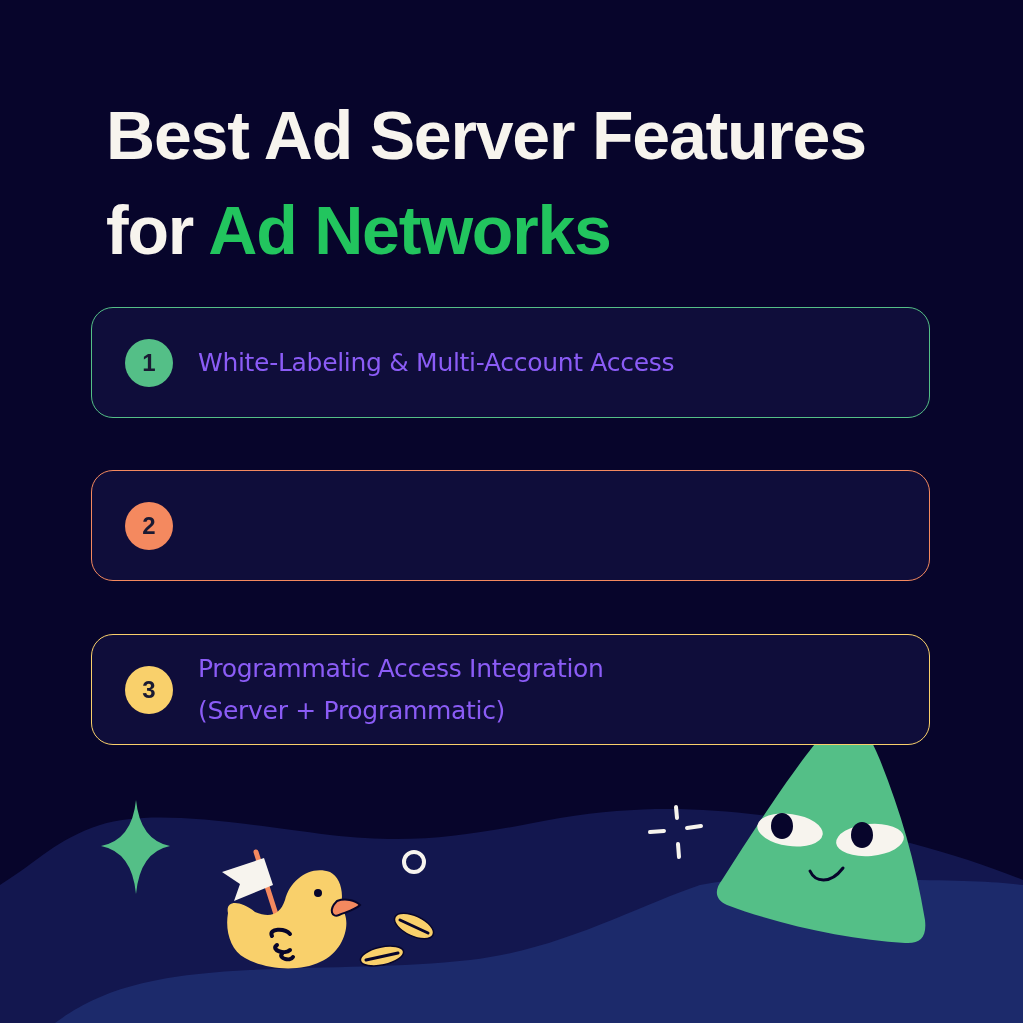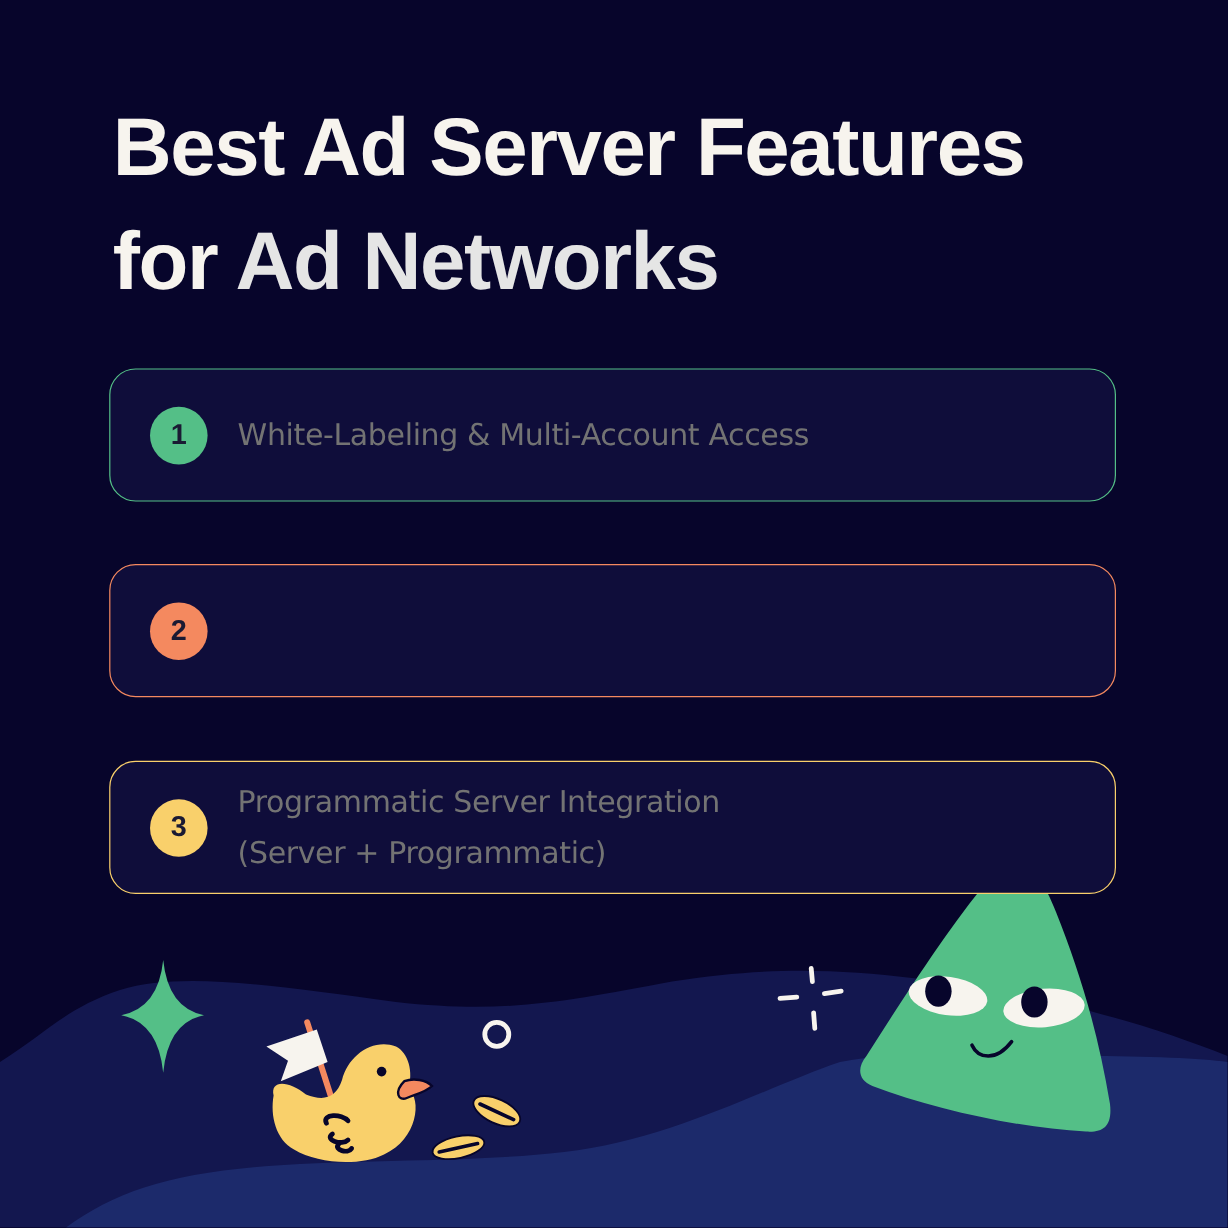--- a/index.html
+++ b/index.html
@@ -4,47 +4,47 @@
   <style>
     html, body { margin: 0; padding: 0; }
     body {
       width: 1023px; height: 1023px; overflow: hidden;
       background: #07052b;
       font-family: "DejaVu Sans", sans-serif;
       position: relative;
     }
     .title {
       position: absolute; left: 90px; top: 72px;
-      margin: 4px;
+      margin: 16px;
       font-family: "Liberation Sans", sans-serif;
       font-weight: 700;
       font-size: 68px;
       line-height: 95px;
       letter-spacing: -1.2px;
       color: #f7f4ee;
     }
-    .title .accent { color: #e5e5e5; }
+    .title .accent { color: #22c55e; }
     .card {
       position: absolute; left: 91px; width: 839px; height: 111px;
       border-radius: 22px;
       background: #0f0d3a;
       border: 1.5px solid;
       box-sizing: border-box;
       display: flex; align-items: center;
     }
     .badge {
       width: 48px; height: 48px; border-radius: 50%;
       margin-left: 33px; margin-right: 25px;
       display: flex; align-items: center; justify-content: center;
       font-family: "Liberation Sans", sans-serif;
       font-weight: 700; font-size: 24px; color: #1a1a33;
       flex: none;
     }
     .card-text {
-      color: #737373;
+      color: #8b5cf6;
       font-family: "DejaVu Sans", sans-serif;
       font-size: 25px;
       line-height: 42px;
       letter-spacing: -0.3px;
     }
     .scene { position: absolute; left: 0; top: 0; width: 1023px; height: 1023px; pointer-events: none; }
   </style>
 </head>
 <body>
 
@@ -111,16 +111,16 @@
   <div class="badge" style="background:#f4895f;">
     <span>2</span>
   </div>
 </div>
 
 <div class="card" style="top:634px; border-color:#f9d06b;">
   <div class="badge" style="background:#f9d06b;">
     <span>3</span>
   </div>
   <div class="card-text">
-    <span>Programmatic Server Integration</span><br>
+    <span>Programmatic Access Integration</span><br>
     <span>(Server + Programmatic)</span>
   </div>
 </div>
 
 </body></html>

